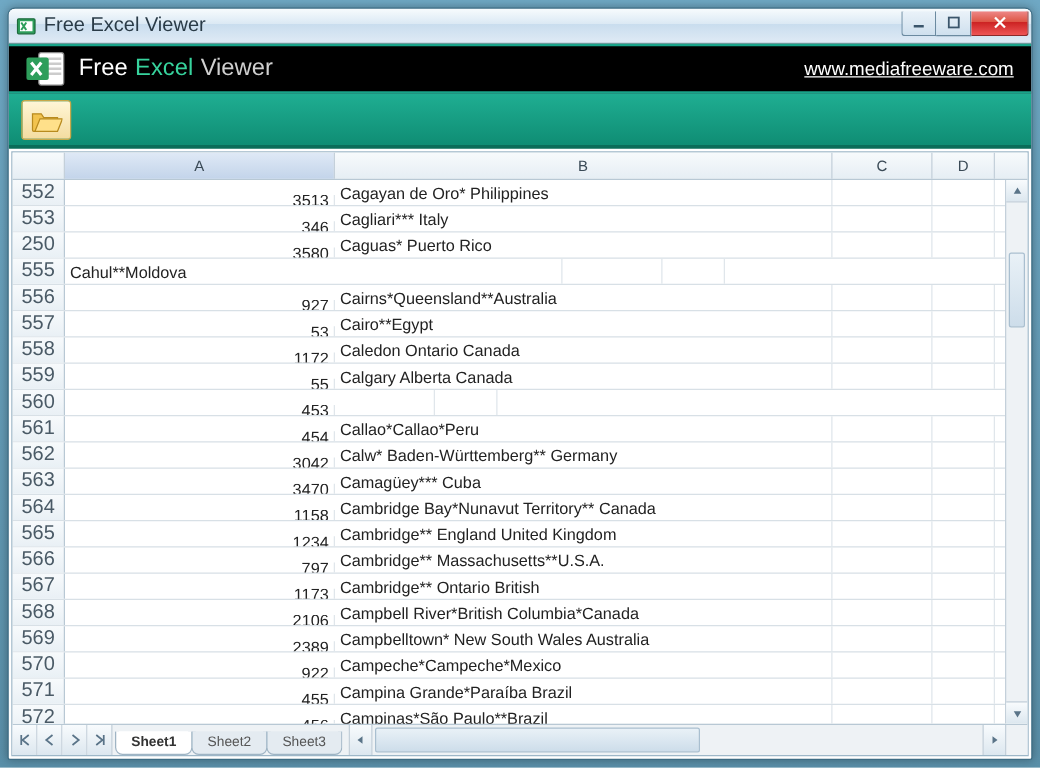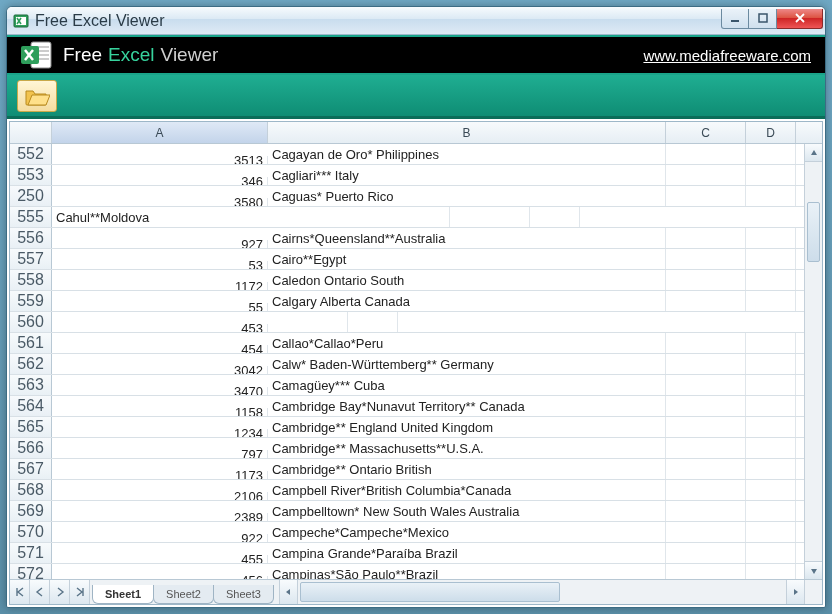--- a/index.html
+++ b/index.html
@@ -249,21 +249,21 @@
           <div class="row">
             <div class="rh">557</div>
             <div class="cell a">53</div>
             <div class="cell b">Cairo**Egypt</div>
             <div class="cell c"></div>
             <div class="cell d"></div>
           </div>
           <div class="row">
             <div class="rh">558</div>
             <div class="cell a">1172</div>
-            <div class="cell b">Caledon Ontario South</div>
+            <div class="cell b">Caledon Ontario Canada</div>
             <div class="cell c"></div>
             <div class="cell d"></div>
           </div>
           <div class="row">
             <div class="rh">559</div>
             <div class="cell a">55</div>
             <div class="cell b">Calgary Alberta Canada</div>
             <div class="cell c"></div>
             <div class="cell d"></div>
           </div>

